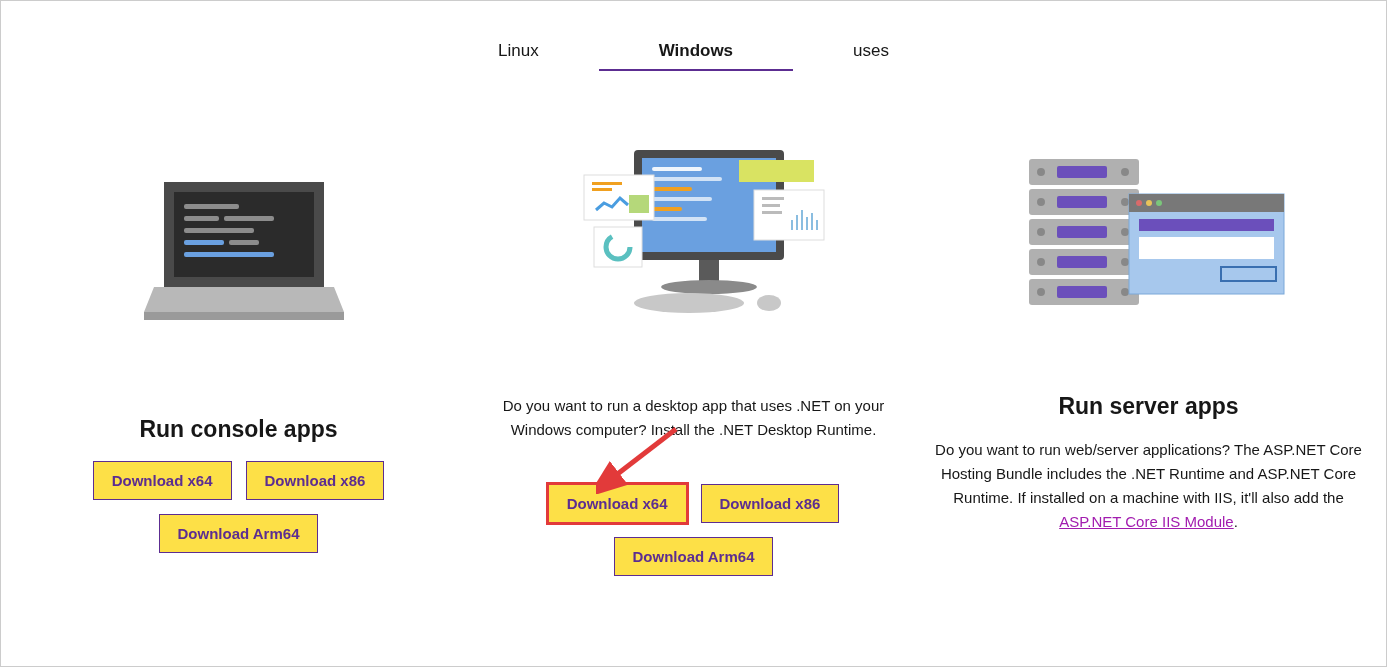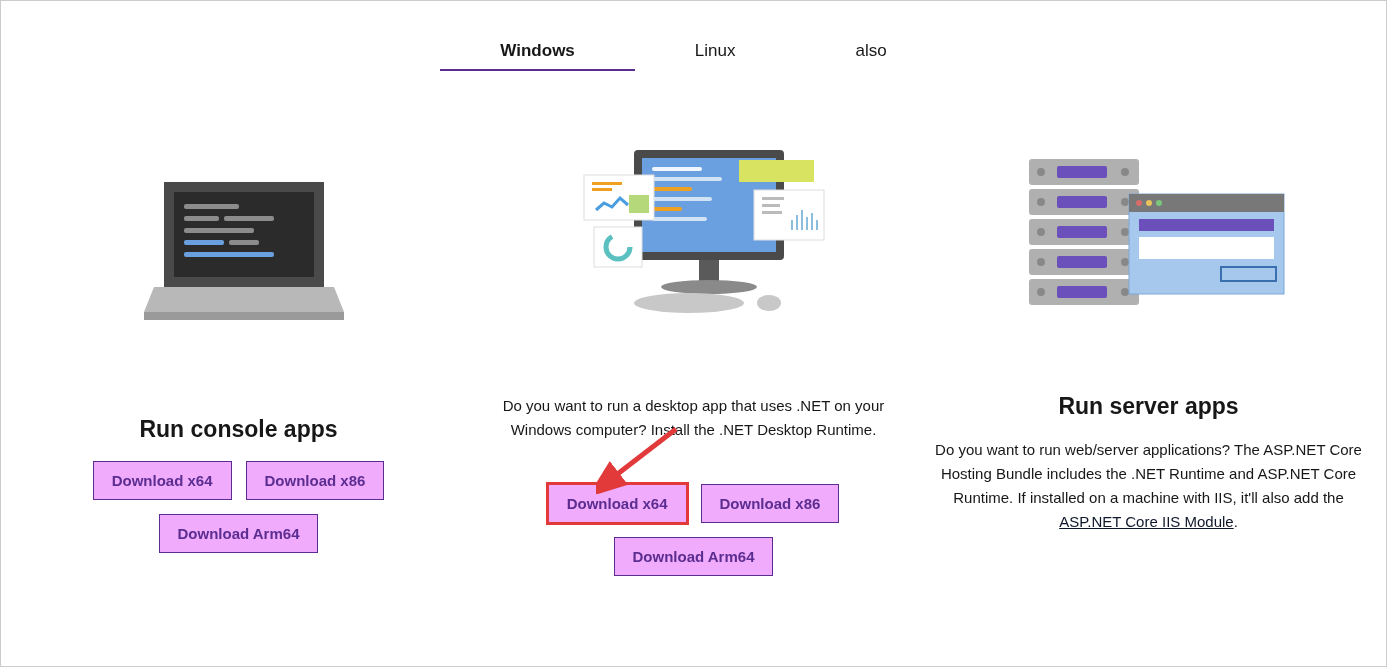--- a/index.html
+++ b/index.html
@@ -57,53 +57,53 @@
       font-weight: 600;
       margin-bottom: 18px;
     }
     .desc {
       font-size: 15px;
       line-height: 1.6;
       color: #171717;
       margin-bottom: 42px;
       padding: 0 4px;
     }
-    .desc a { color: #0f172a; }
+    .desc a { color: #a21caf; }
     .buttons {
       display: flex;
       flex-wrap: wrap;
       justify-content: center;
       gap: 14px;
     }
     .btn {
       border: 1px solid #5c2d91;
       color: #5c2d91;
-      background: #f0abfc;
+      background: #fde047;
       padding: 10px 18px;
       font-size: 15px;
       font-weight: 600;
       cursor: pointer;
       white-space: nowrap;
     }
     .btn.highlight {
       outline: 3px solid #e23a3a;
       outline-offset: -1px;
     }
     .arrow {
       position: absolute;
       pointer-events: none;
     }
   </style>
 </head>
 <body>
 
 <div class="tabs">
+  <div class="tab">Linux</div>
   <div class="tab active">Windows</div>
-  <div class="tab">Linux</div>
-  <div class="tab">also</div>
+  <div class="tab">uses</div>
 </div>
 
 <div class="cards">
 
   <div class="card">
     <div class="illustration">
       <svg width="220" height="160" viewBox="0 0 220 160">
         <polygon points="35,10 195,10 195,115 35,115" fill="#4a4a4a"></polygon>
         <polygon points="45,20 185,20 185,105 45,105" fill="#2b2b2b"></polygon>
         <rect x="55" y="32" width="55" height="5" rx="2" fill="#8c8c8c"></rect>

